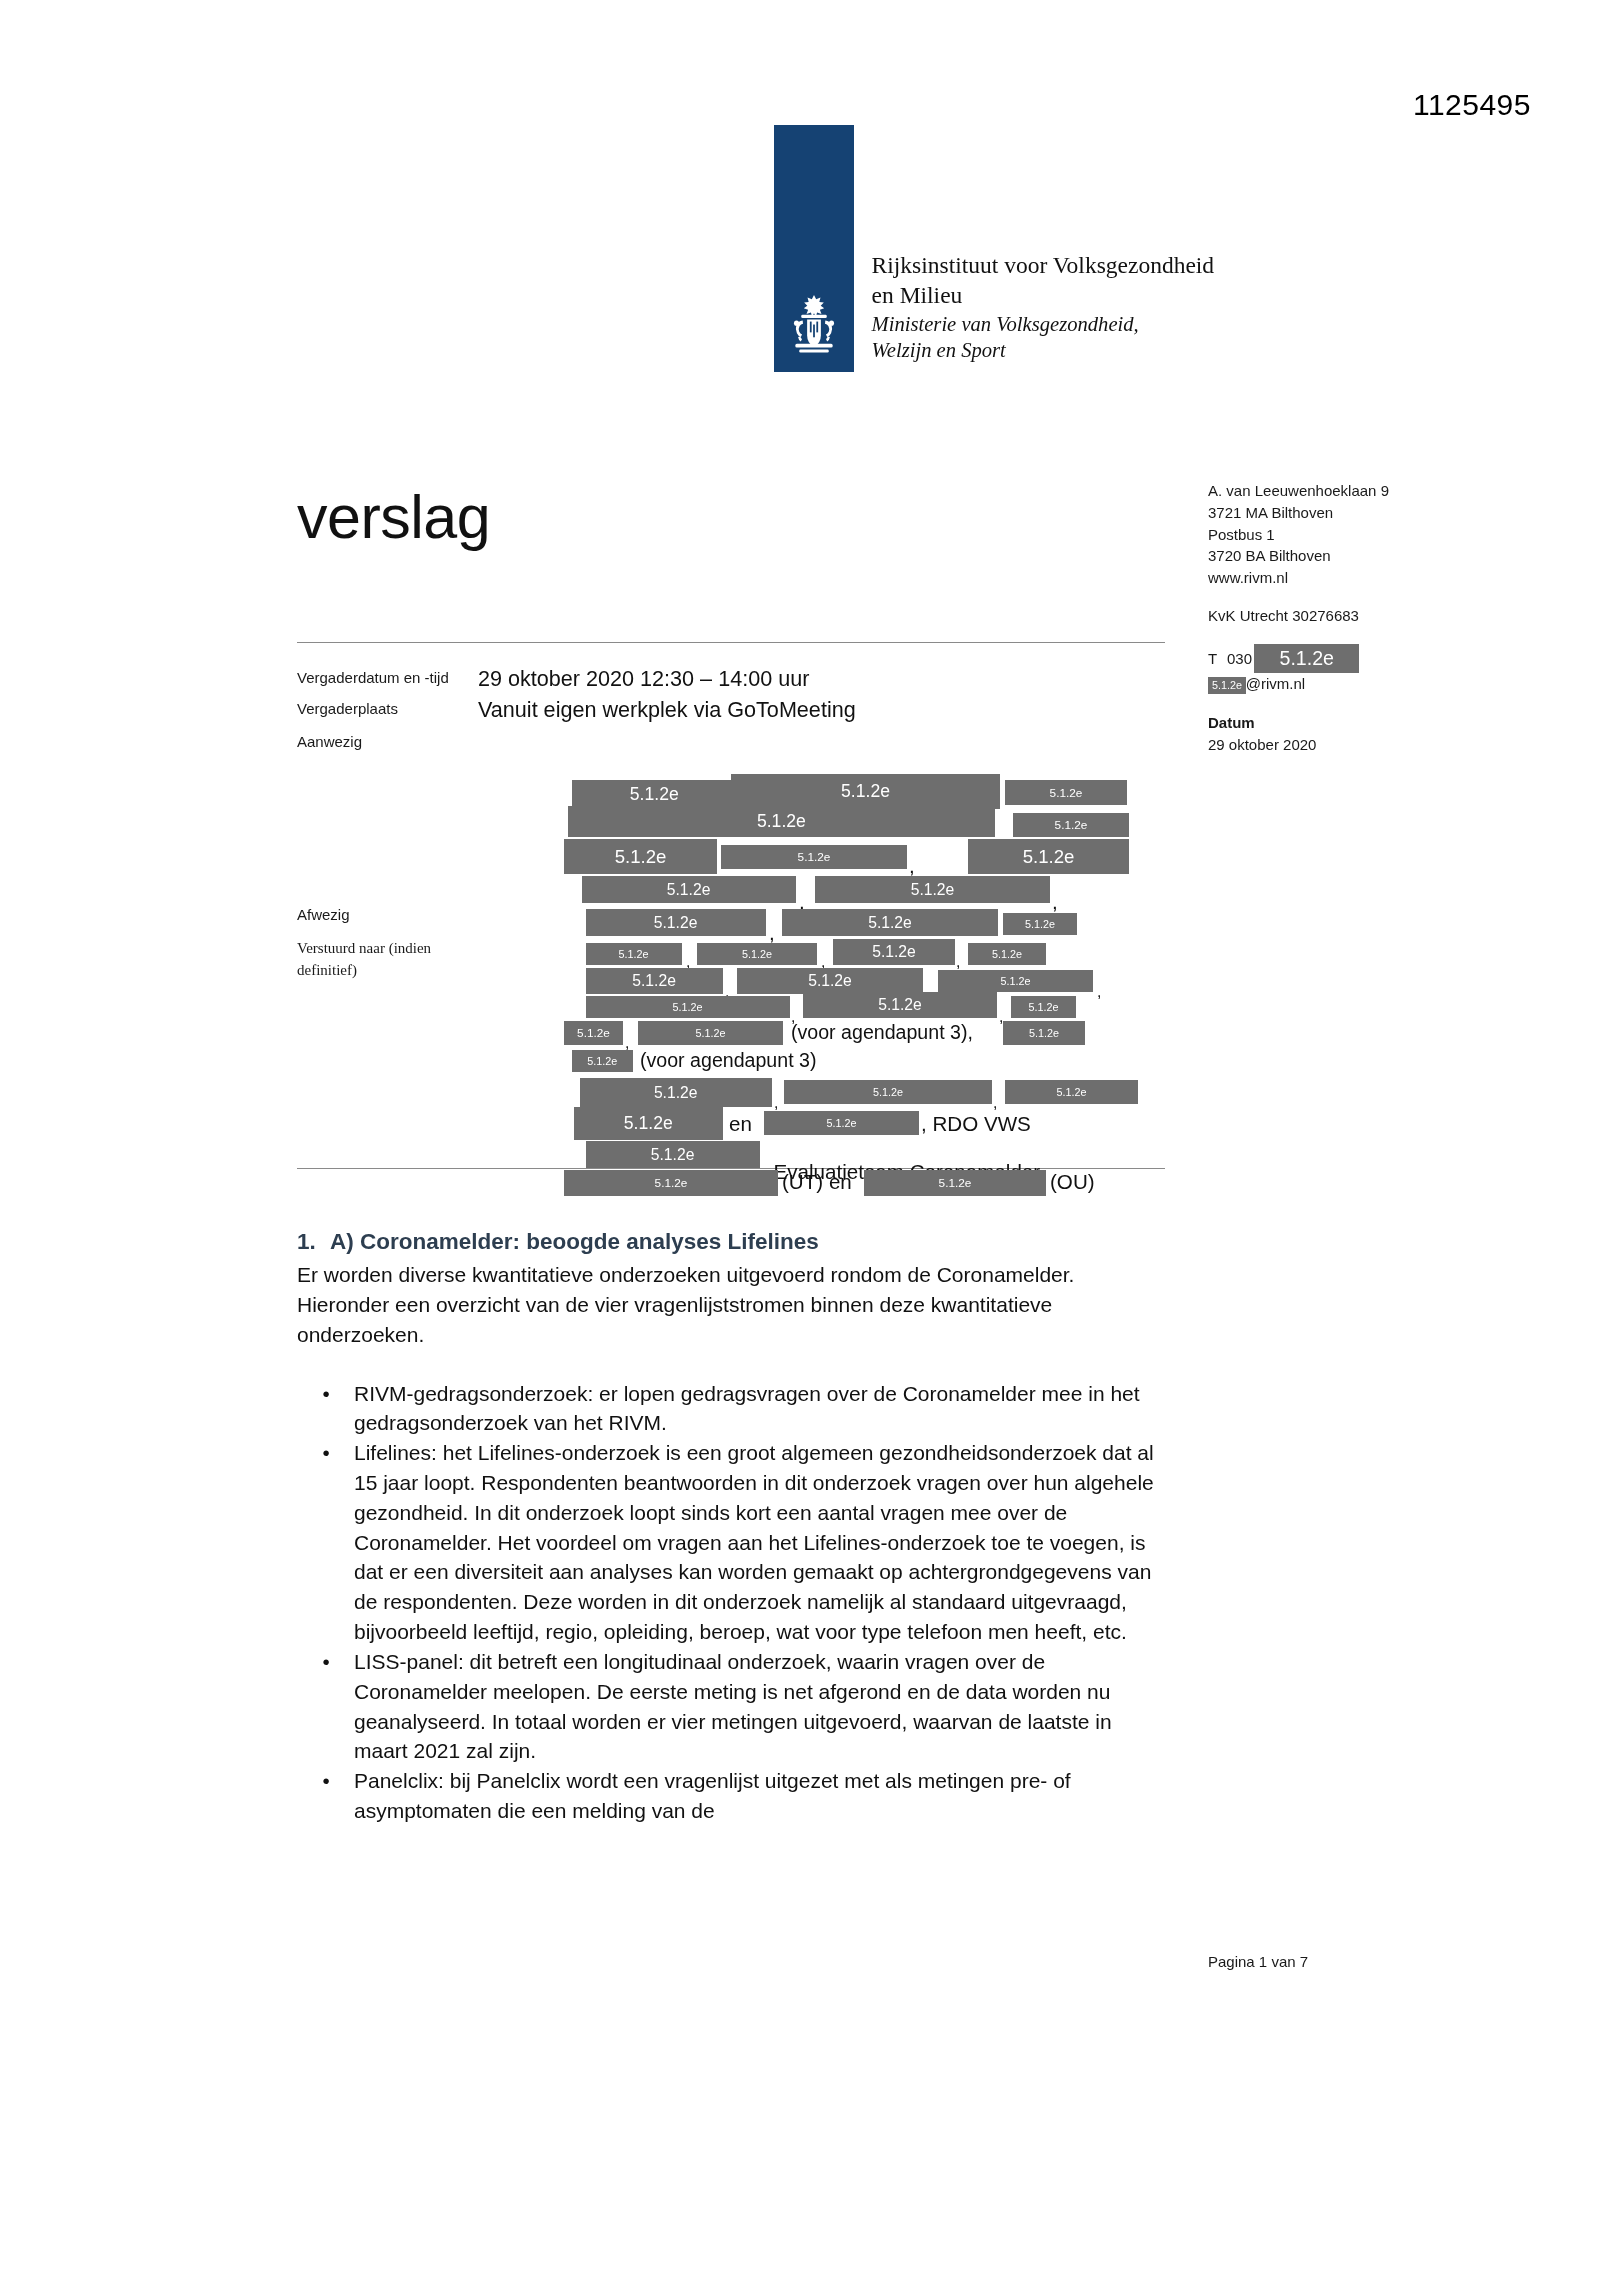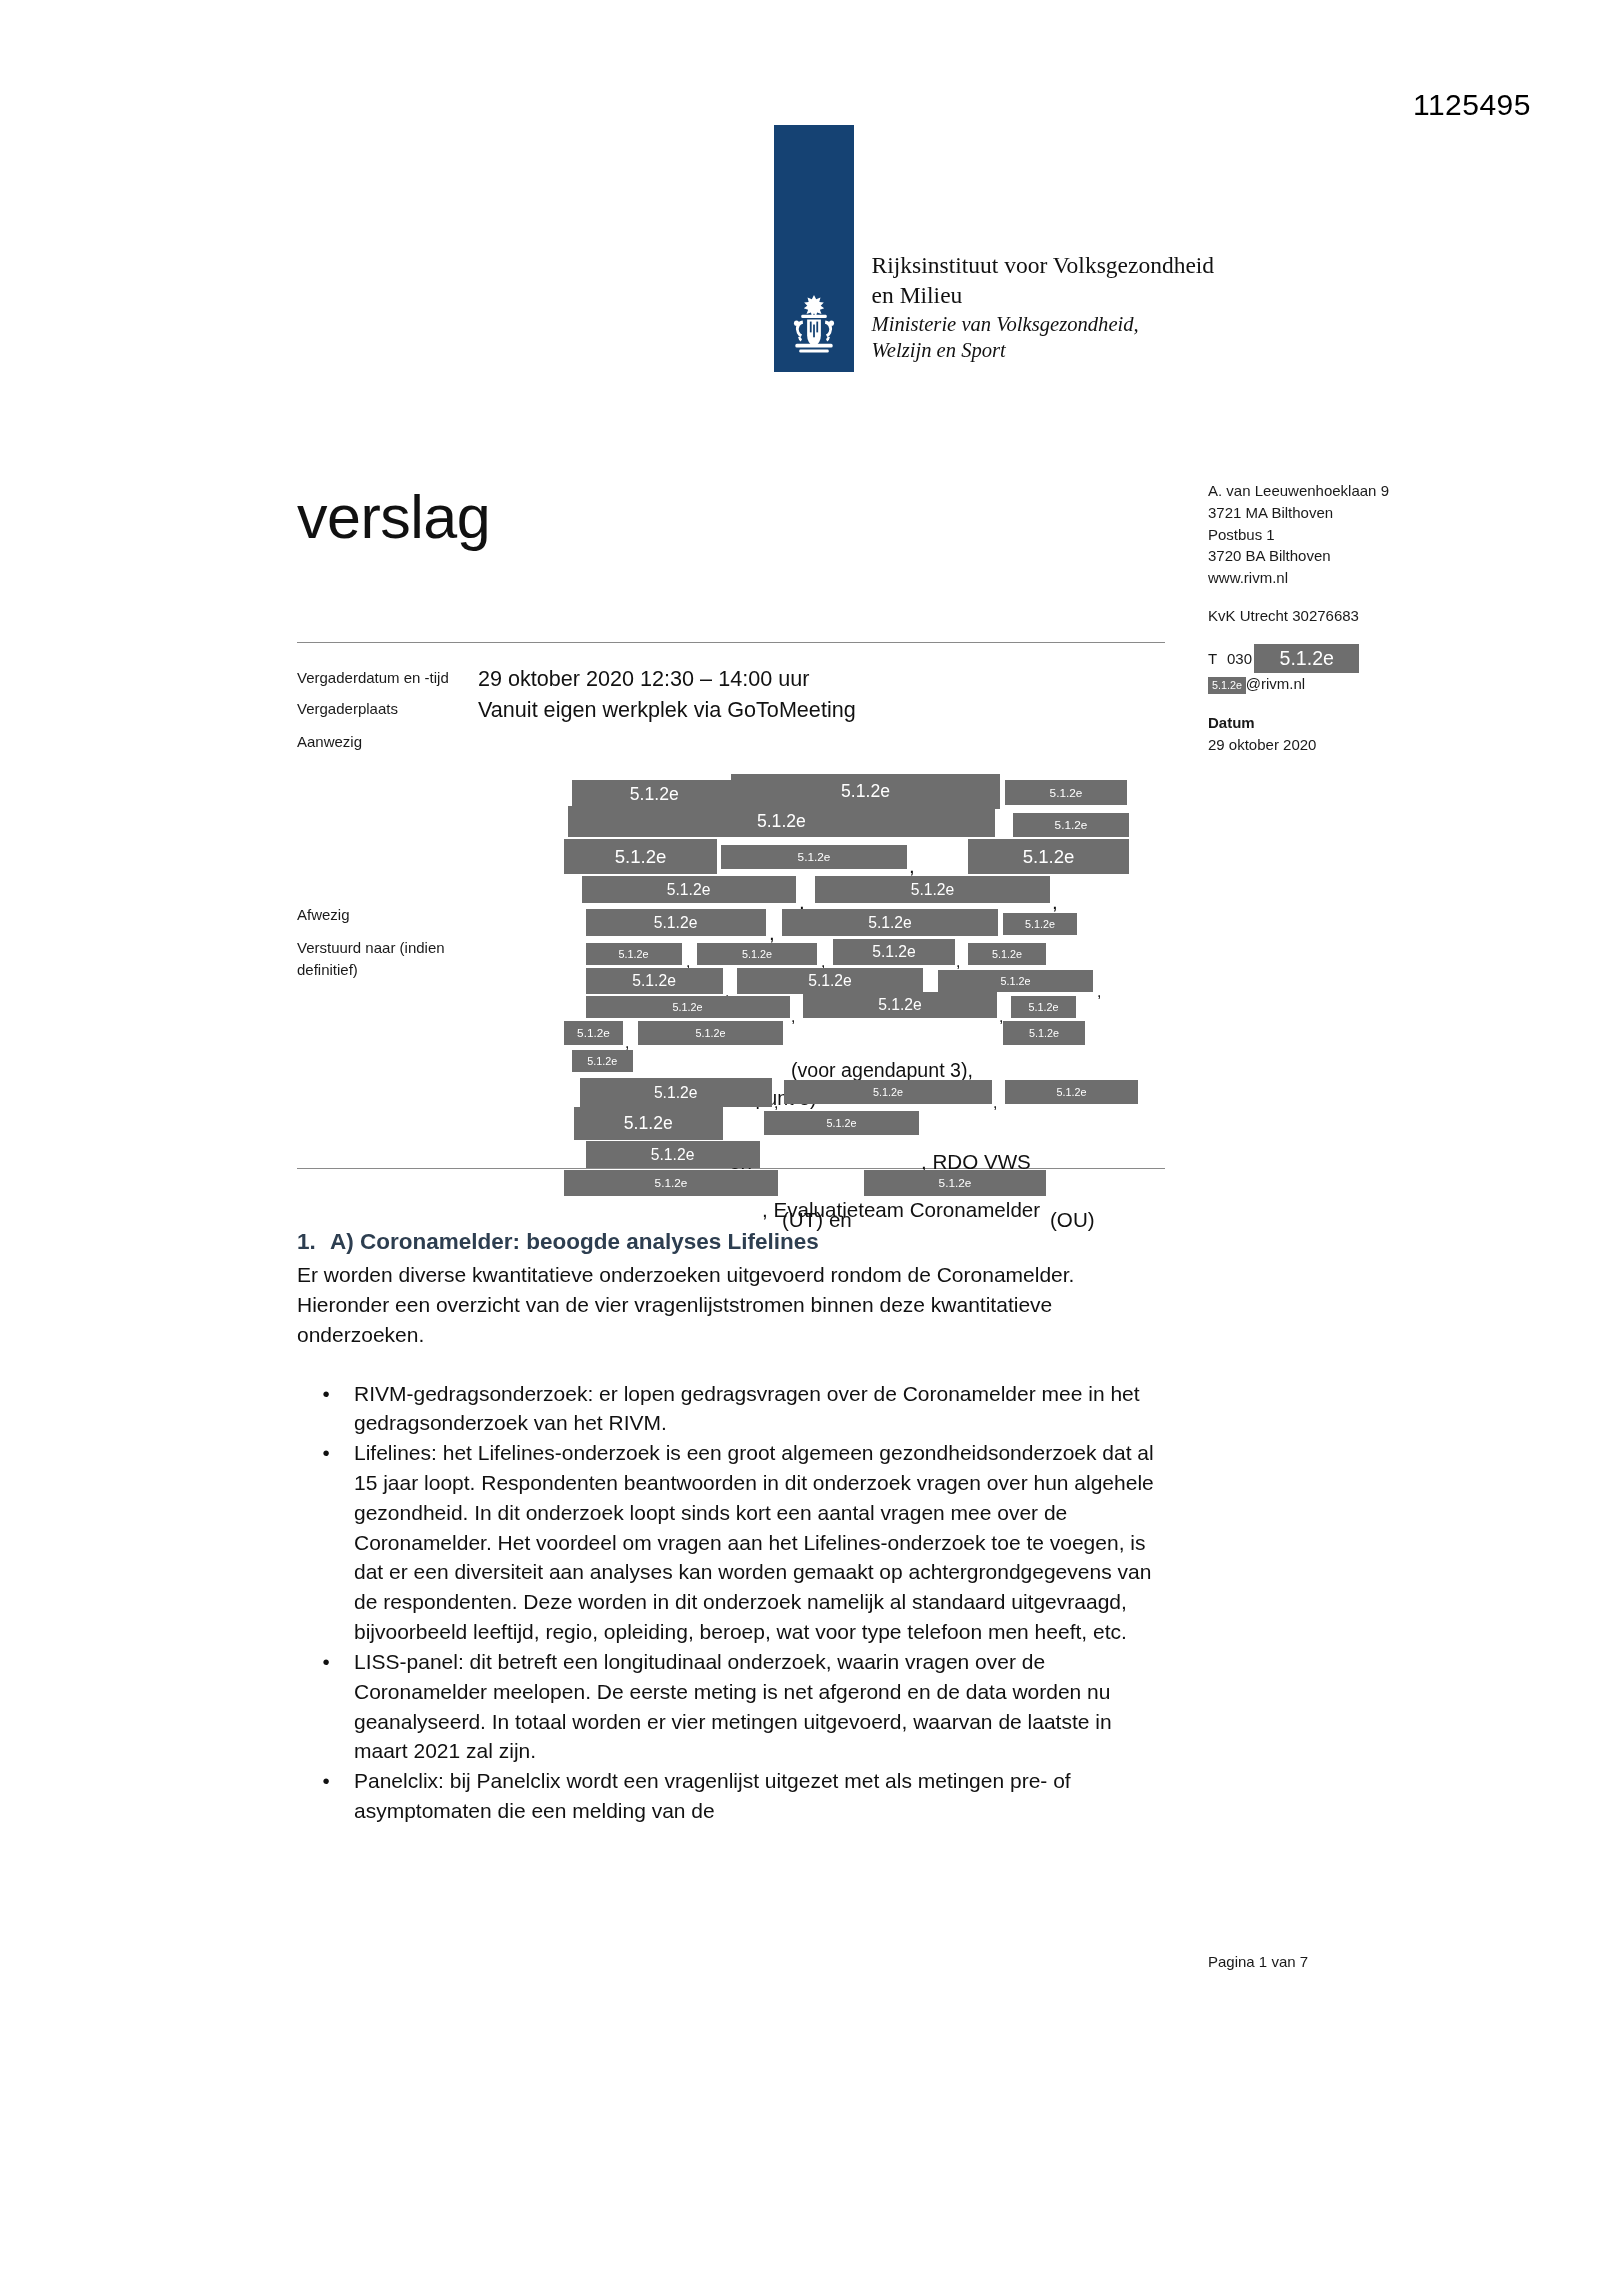--- a/index.html
+++ b/index.html
@@ -179,21 +179,20 @@
     justify-content: center;
     white-space: nowrap;
     overflow: hidden;
   }
   .attendees .txt {
     position: absolute;
     font-size: 20.6px;
     color: #111;
     white-space: nowrap;
     line-height: 1;
-    margin-top: 38px;
   }
   .attendees .comma {
     position: absolute;
     font-size: 20.6px;
     color: #111;
     line-height: 1;
   }
 
   
   .content {
@@ -327,21 +326,21 @@
     <div class="meta-row">
       <div class="meta-label">Vergaderplaats</div>
       <div class="meta-value">Vanuit eigen werkplek via GoToMeeting</div>
     </div>
     <div class="meta-row" style="margin-top:3.9px;">
       <div class="meta-label">Aanwezig</div>
     </div>
     <div class="meta-row" style="margin-top:149px;">
       <div class="meta-label">Afwezig</div>
     </div>
-    <div class="meta-row" style="margin-top:7.8px;">
+    <div class="meta-row" style="margin-top:7.8px;font-family:Liberation Serif, serif;">
       <div class="meta-label">
         <div>Verstuurd naar (indien</div>
         <div>definitief)</div>
       </div>
     </div>
   </div>
 
   <div class="attendees">
 
     <div class="bar sm" style="left:7.8px; top:5.9px; width:165px; height:29px; font-size:17.6px;">5.1.2e</div>

